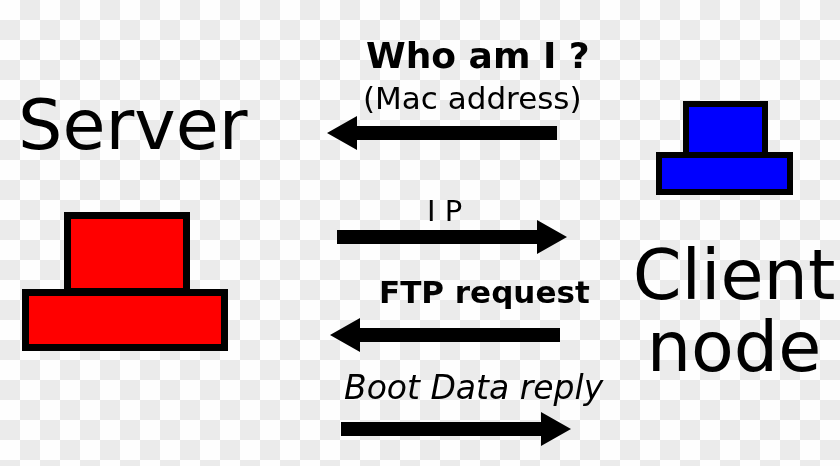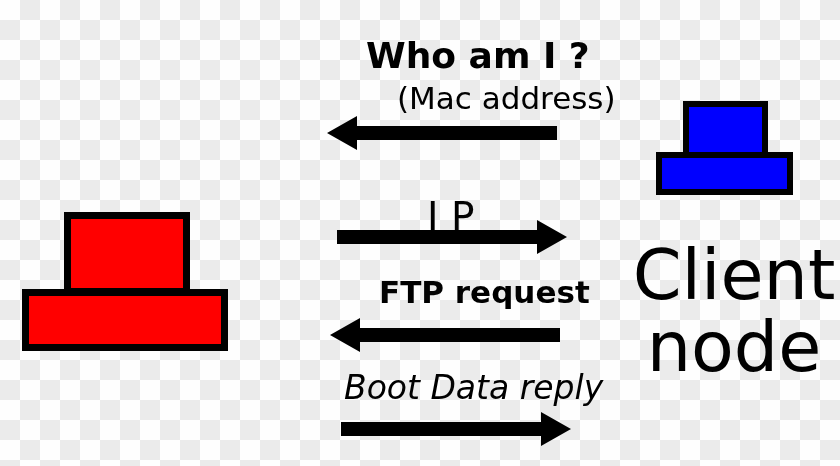--- a/index.html
+++ b/index.html
@@ -26,40 +26,41 @@
 </style>
 </head>
 <body>
 
 <div id="canvas">
 
   <div>
     <div class="node-rect" style="left: 64px; top: 212px; width: 126px; height: 83px; border: 7px solid rgb(0, 0, 0); background-color: rgb(255, 0, 0);"></div>
     <div class="node-rect" style="left: 22px; top: 289px; width: 206px; height: 62px; border: 7px solid rgb(0, 0, 0); background-color: rgb(255, 0, 0);"></div>
   </div>
+  <div class="big-label" style="left:18px; top:90px;">Server</div>
 
   <div>
     <div class="node-rect" style="left: 683px; top: 101px; width: 85px; height: 57px; border: 6px solid rgb(0, 0, 0); background-color: rgb(0, 0, 255);"></div>
     <div class="node-rect" style="left: 656px; top: 152px; width: 137px; height: 43px; border: 6px solid rgb(0, 0, 0); background-color: rgb(0, 0, 255);"></div>
   </div>
   <div class="big-label" style="left:614px; top:239px; width:240px; line-height:72px; text-align:center;">
     <div>Client</div>
     <div>node</div>
   </div>
 
   <div>
     <div class="msg-label" style="left:366px; top:38px; font-size:36px;font-weight:bold;">Who am I ?</div>
-    <div class="msg-label" style="left:363px; top:83px; font-size:31px;margin-left:34px;">(Mac address)</div>
+    <div class="msg-label" style="left:363px; top:83px; font-size:31px;">(Mac address)</div>
     <svg class="arrow" style="left:327px; top:115px;" width="230" height="36" viewBox="0 0 230 36">
       <polygon points="230,11 30,11 30,1 0,18 30,35 30,25 230,25"></polygon>
     </svg>
   </div>
 
   <div>
-    <div class="msg-label" style="left:427px; top:197px; font-size:39px;">I P</div>
+    <div class="msg-label" style="left:427px; top:197px; font-size:29px;">I P</div>
     <svg class="arrow" style="left:337px; top:219px;" width="230" height="36" viewBox="0 0 230 36">
       <polygon points="0,11 200,11 200,1 230,18 200,35 200,25 0,25"></polygon>
     </svg>
   </div>
 
   <div>
     <div class="msg-label" style="left:379px; top:277px; font-size:31px;font-weight:bold;">FTP request</div>
     <svg class="arrow" style="left:330px; top:317px;" width="230" height="36" viewBox="0 0 230 36">
       <polygon points="230,11 30,11 30,1 0,18 30,35 30,25 230,25"></polygon>
     </svg>

